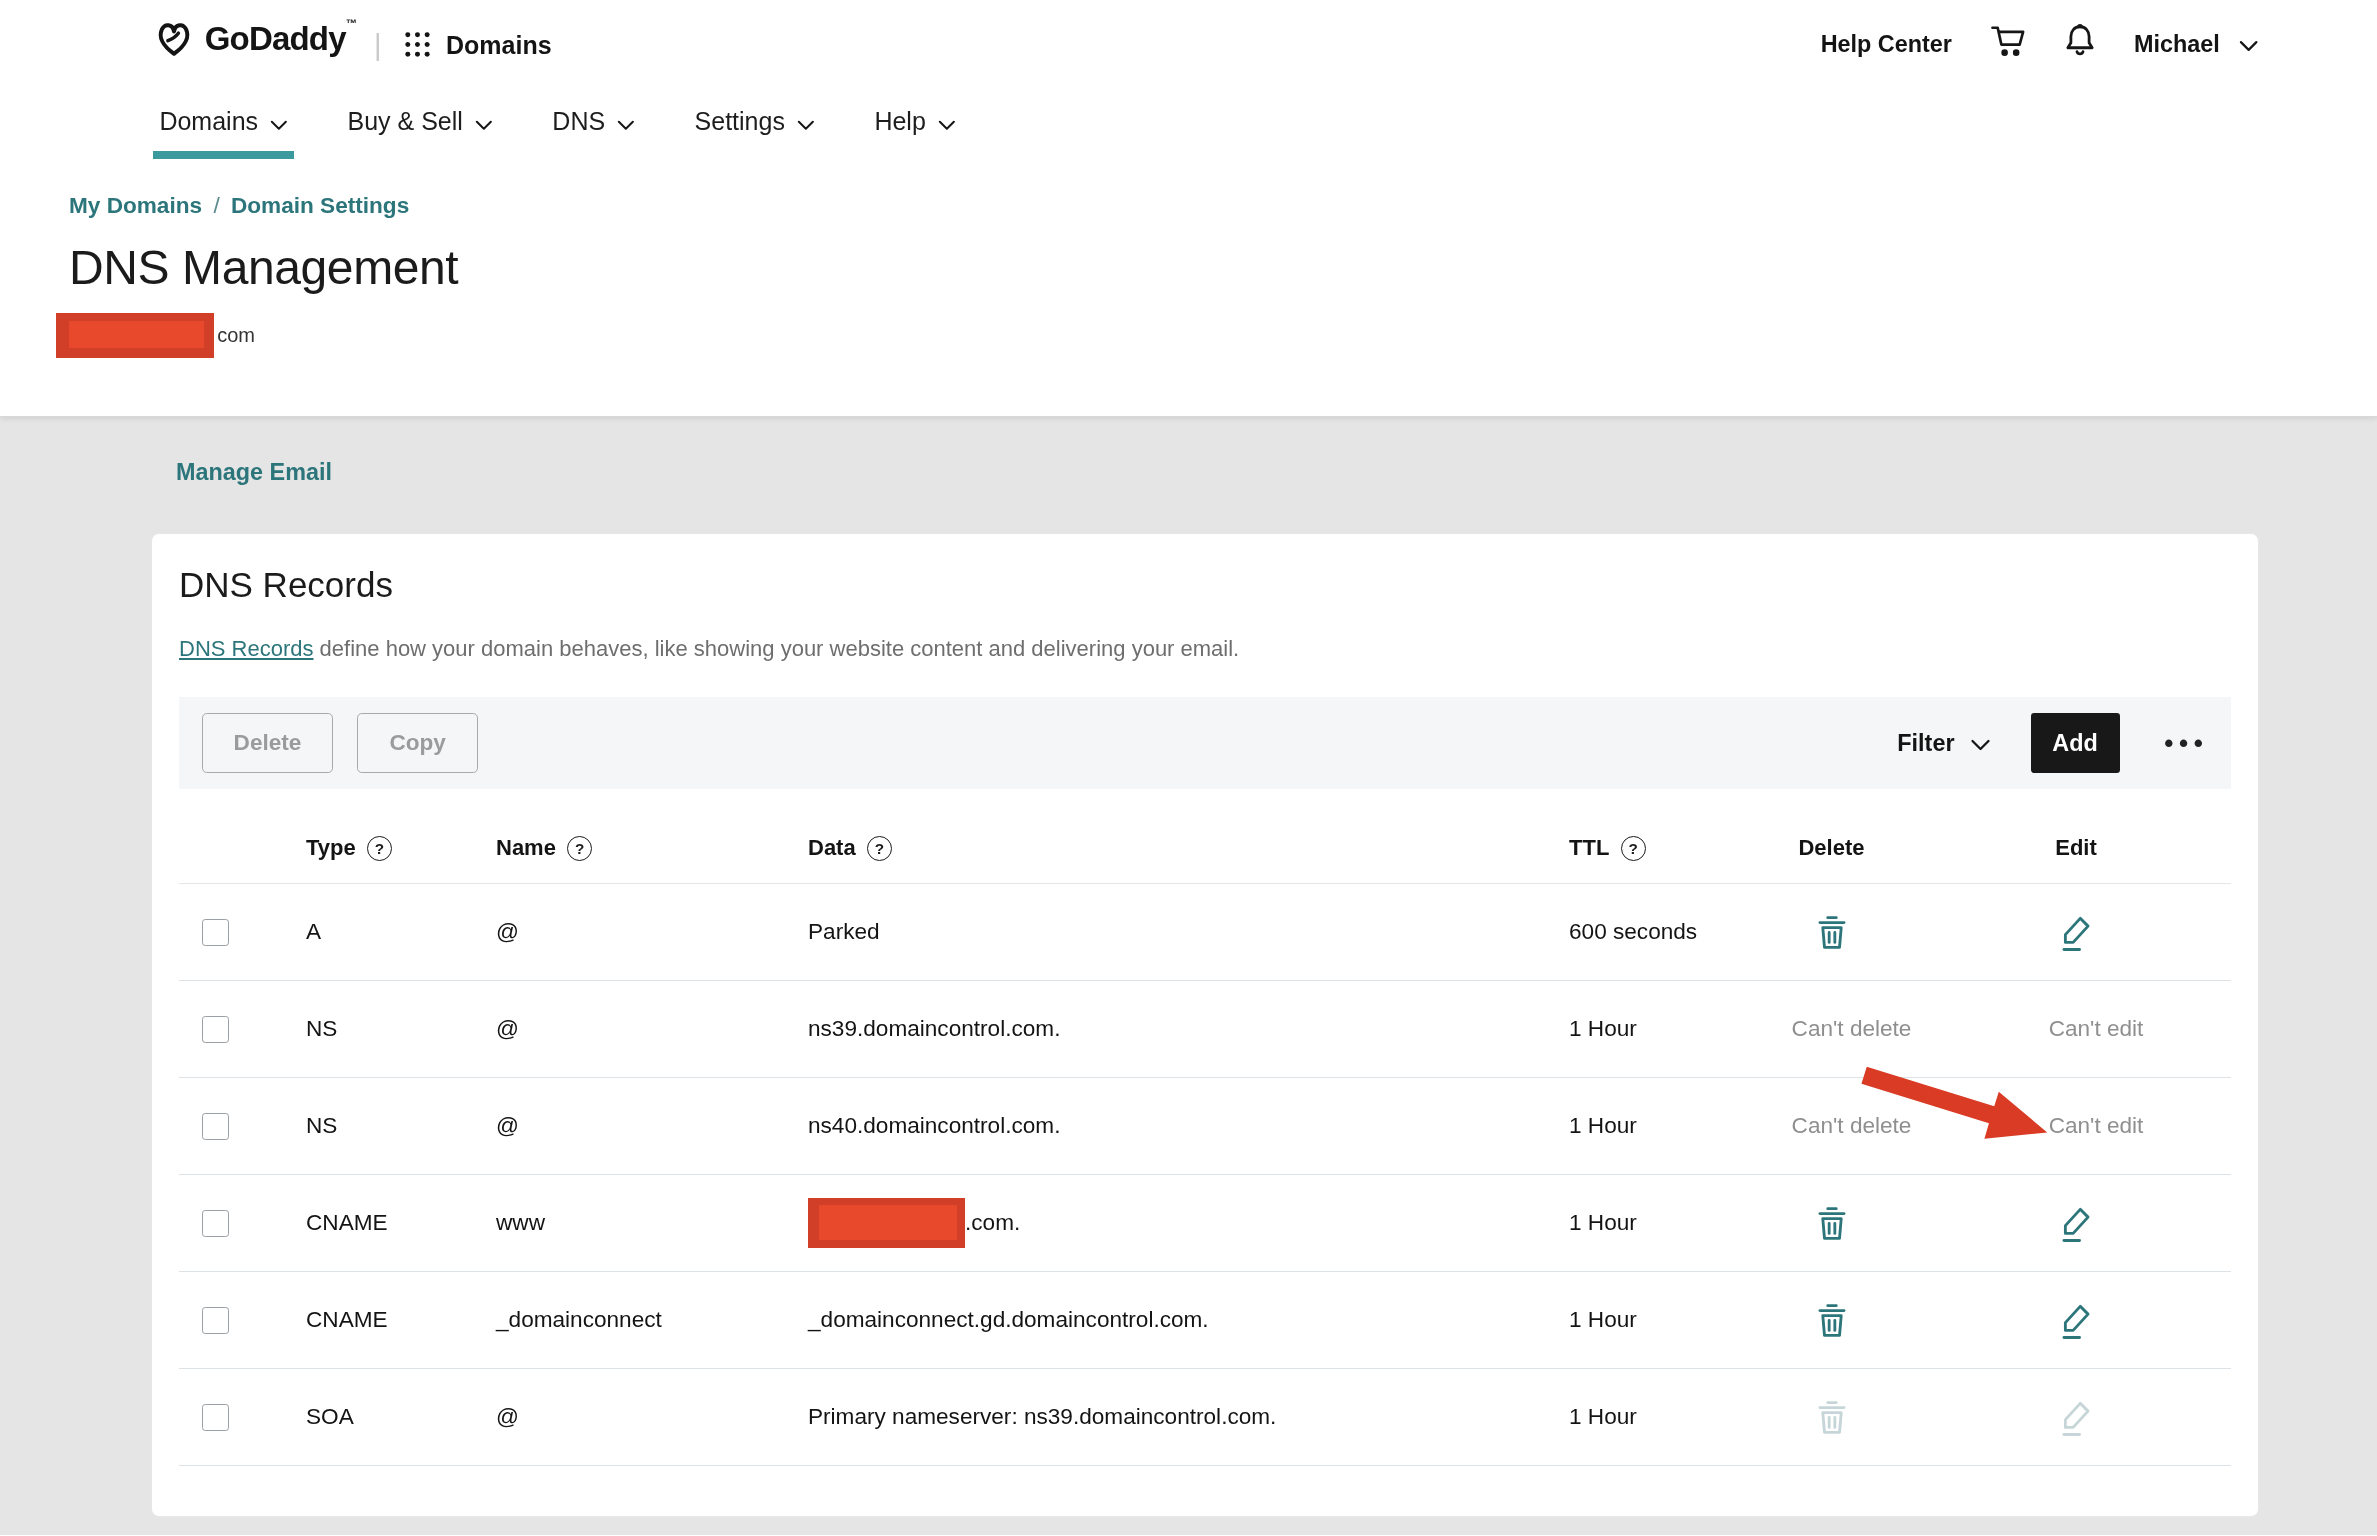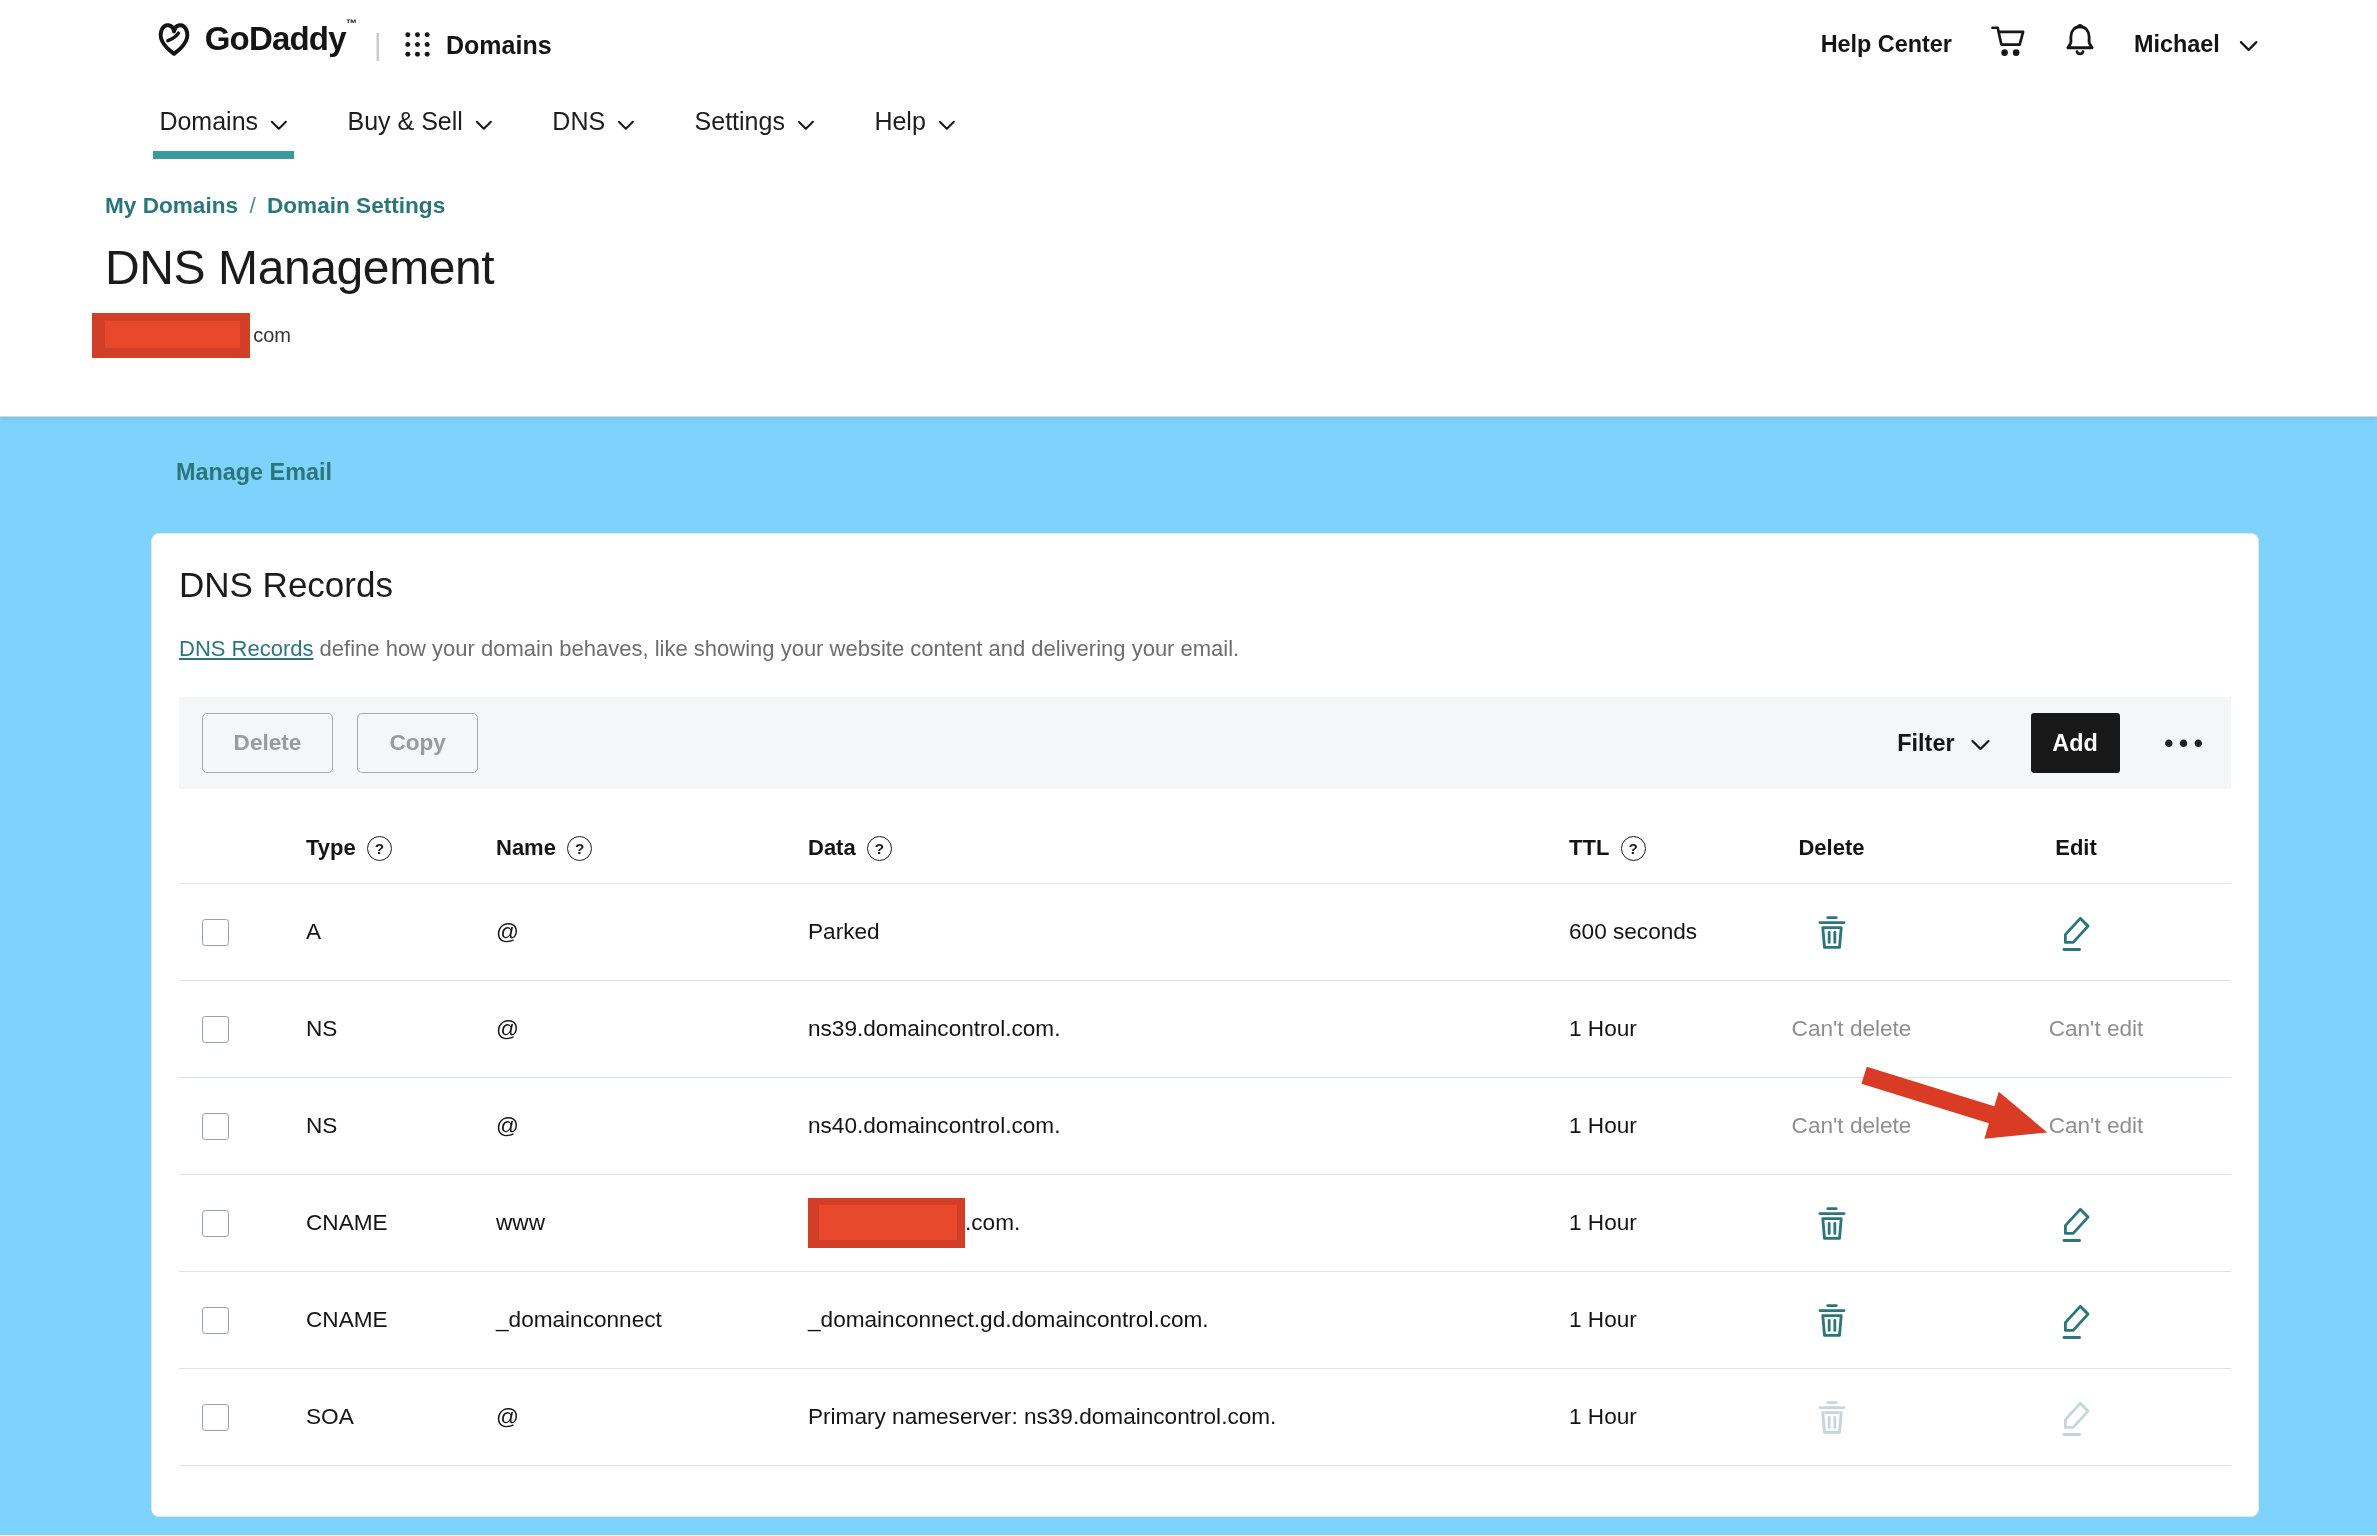--- a/index.html
+++ b/index.html
@@ -25,32 +25,32 @@
   .help-link { font-size:23.4px; }
   .user { display:flex; align-items:center; gap:19px; font-size:23.4px; }
   .icon-btn { display:flex; align-items:center; justify-content:center; }
   
   .nav { display:flex; gap:47px; height:95px; align-items:center; padding-left:153px; }
   .tab { position:relative; height:100%; display:flex; align-items:center; gap:12px;
          font-size:25px; color:#1d1d1d; padding:0 6.4px; cursor:pointer; }
   .tab.active::after { content:""; position:absolute; left:0; right:0; bottom:9.7px;
                        height:8px; background:#3A9A9E; }
   
-  .hero { padding-left:69px;margin-left:36px; }
+  .hero { padding-left:69px; }
   .breadcrumb { margin-top:24px; font-size:22.6px; font-weight:bold; color:#2B757B; display:flex; gap:11.3px; }
   .crumb { color:#2B757B; cursor:pointer; }
   .crumb-sep { color:#5b8a8e; font-weight:400; }
   .page-title { font-size:48px; font-weight:500; letter-spacing:-0.4px; color:#1b1b1b; margin-top:21px; }
   .domain-line { margin-top:17.7px; display:flex; align-items:center; }
   .redact { position:relative; background:#D23F28; display:inline-block; }
   .redact::after { content:""; position:absolute; left:13px; right:9.7px; top:8px; bottom:9.7px; background:#E8492C; }
   .redact.title-redact { width:158px; height:45px; margin-left:-13px; }
   .domain-suffix { font-size:20px; color:#333; margin-left:3.2px; }
   
-  .lower { background:#7dd3fc; height:1118px; position:relative; }
+  .lower { background:#e5e5e5; height:1118px; position:relative; }
   .manage-email { display:inline-block; margin:42px 0 0 176px; font-size:23.4px; font-weight:bold; color:#2B757B; cursor:pointer; }
   
   .card { margin:47px 0 0 151px; width:2108px; height:984px; background:#fff;
           border:0.8px solid #e5e8ea; border-radius:8px; padding:0 27px; }
   .card h2 { font-size:35px; font-weight:400; color:#1b1b1b; margin:31px 0 0 0; }
   .desc { margin:31px 0 0 0; font-size:22px; color:#6e6e6e; }
   .desc a { color:#2B757B; text-decoration:underline; cursor:pointer; }
   
   .toolbar { margin-top:35px; height:92px; background:#f4f6f7; display:flex;
              align-items:center; justify-content:space-between; padding:0 22.6px; }

